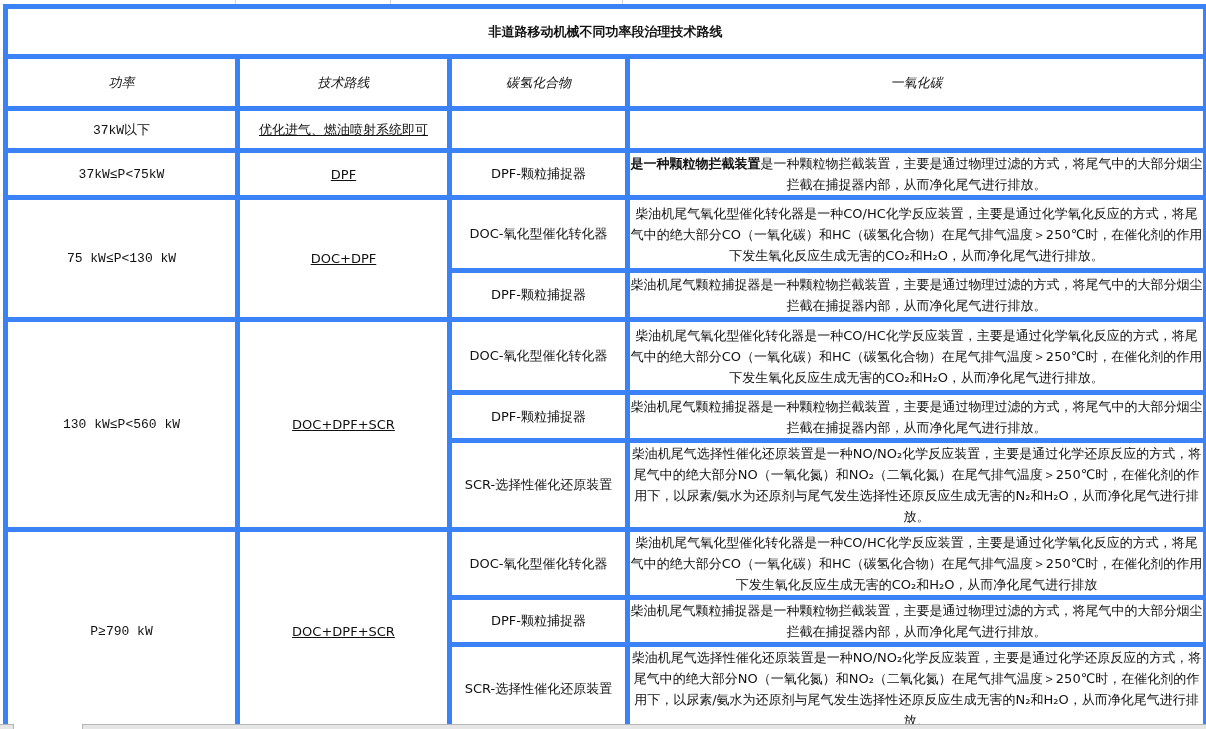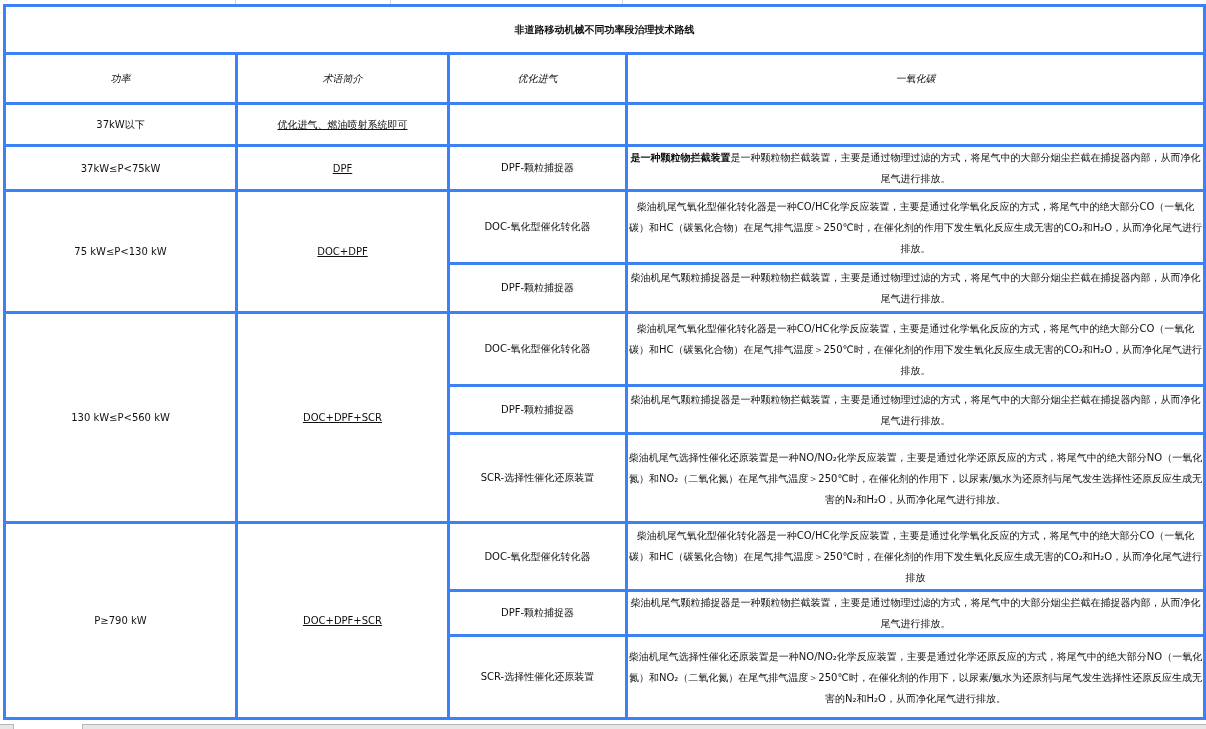--- a/index.html
+++ b/index.html
@@ -13,29 +13,29 @@
       border-bottom: 0;
     }
     .gl { position: absolute; top: 0; width: 1px; height: 5px; background: #d4d4d4; }
     table.main {
       position: absolute; left: 3px; top: 4px;
       width: 1200px;
       border-collapse: collapse;
       table-layout: fixed;
     }
     table.main td {
-      border: 3px solid #3b82f6;
+      border: 5px solid #3b82f6;
       padding: 0;
       vertical-align: middle;
       text-align: center;
-      font-size: 10px;
+      font-size: 13px;
     }
     td.title { height: 45px; font-size: 15px; font-weight: bold; }
     td.hdr { height: 47px; font-size: 13px; font-style: italic; }
-    td.power { font-size: 17px; }
+    td.power { font-size: 17px; font-family: Liberation Mono, monospace; }
     td.route { font-size: 13px; text-decoration: underline; }
     td.term { font-size: 13px; }
     td.desc {
       text-align: left; font-size: 12.5px; line-height: 21px;
       padding: 2px 3px 2px 3px;
     }
     .b { font-weight: bold; }
     .bottom-bar {
       position: absolute; left: 0; top: 724px; width: 1206px; height: 5px;
       background: #e6e6e6; border-top: 1px solid #b5b5b5;
@@ -60,22 +60,22 @@
     <col style="width:212px">
     <col style="width:178px">
     <col style="width:578px">
   </colgroup>
   <tbody>
       <tr>
     <td class="title" colspan="4">非道路移动机械不同功率段治理技术路线</td>
   </tr>
   <tr>
     <td class="hdr">功率</td>
-    <td class="hdr">术语简介</td>
-    <td class="hdr">优化进气</td>
+    <td class="hdr">技术路线</td>
+    <td class="hdr">碳氢化合物</td>
     <td class="hdr">一氧化碳</td>
   </tr>
 
   <tr style="height:42px">
     <td class="power">37kW以下</td>
     <td class="route">优化进气、燃油喷射系统即可</td>
     <td class="term"></td>
     <td class="desc"></td>
   </tr>
 

